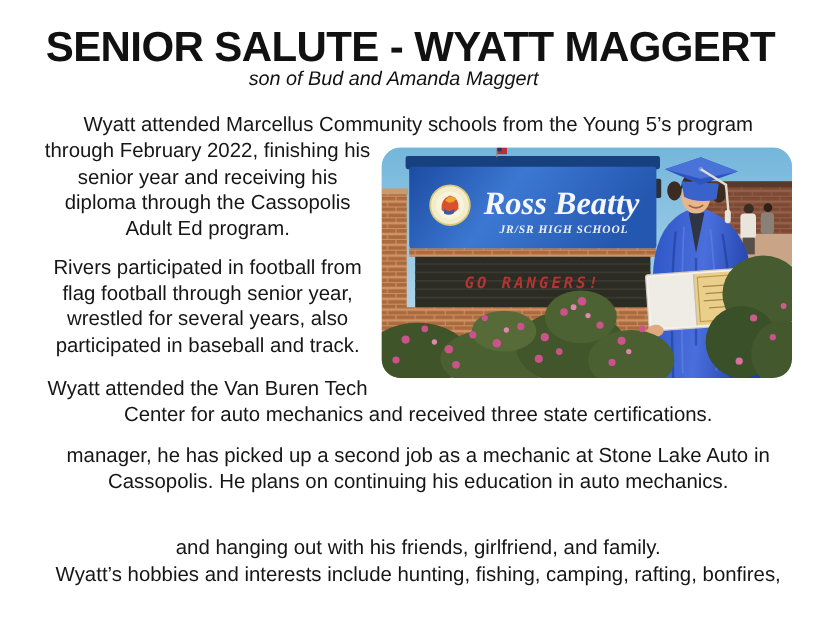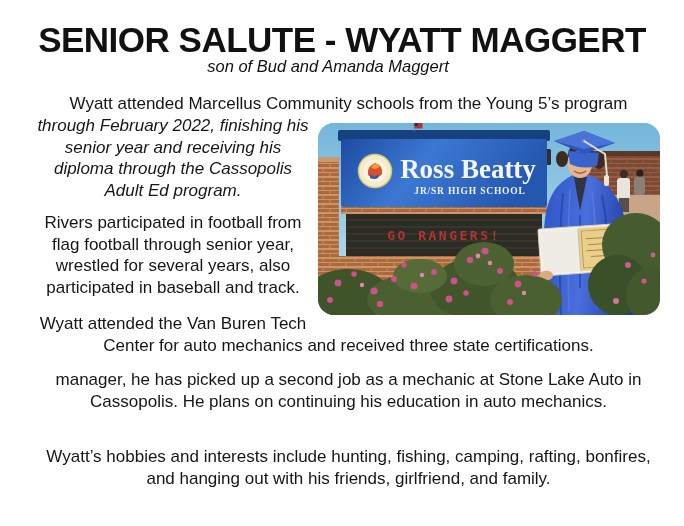--- a/index.html
+++ b/index.html
@@ -15,21 +15,21 @@
   }
   .subtitle {
     position:absolute; top:57px; left:0; width:656px; text-align:center;
     font-size:16.5px; font-style:italic;
   }
   .bodytext { position:absolute; font-size:17px; line-height:21.5px; text-align:center; color:#161616; }
   .fullw   { left:0; width:684px;padding-left:13px; }
   .leftcol { left:8px; width:330px; }
   .photo {
     position:absolute; left:318px; top:123px; width:342px; height:192px;
-    border-radius:16px; overflow:hidden; background:#9cc8e2;
+    border-radius:16px; overflow:hidden; background:#9cc8e2;font-style:italic;
   }
   .photo svg { display:block; }
   .sign-name-text {
     font-family:"Liberation Serif", serif; font-weight:bold; fill:#f4f6fb; font-size:27px;
   }
   .sign-sub-text {
     font-family:"Liberation Serif", serif; font-weight:bold; fill:#eef1f8; font-size:9.5px; letter-spacing:0.8px;
   }
   .marquee-text {
     font-family:"DejaVu Sans Mono", monospace; font-weight:bold; fill:#c23535;
@@ -38,21 +38,21 @@
 </style>
 </head>
 <body>
 
 <div class="page">
 
   <div class="title">SENIOR SALUTE - WYATT MAGGERT</div>
   <div class="subtitle">son of Bud and Amanda Maggert</div>
 
   <div class="bodytext fullw" style="top:93px;">Wyatt attended Marcellus Community schools from the Young 5’s program</div>
-  <div class="bodytext leftcol" style="top:115px;font-style:italic;">
+  <div class="bodytext leftcol" style="top:115px;">
     <div>through February 2022, finishing his</div>
     <div>senior year and receiving his</div>
     <div>diploma through the Cassopolis</div>
     <div>Adult Ed program.</div>
   </div>
 
   <div class="bodytext leftcol" style="top:212px;">
     <div>Rivers participated in football from</div>
     <div>flag football through senior year,</div>
     <div>wrestled for several years, also</div>
@@ -61,22 +61,22 @@
 
   <div class="bodytext leftcol" style="top:313px;">Wyatt attended the Van Buren Tech</div>
   <div class="bodytext fullw" style="top:335px;">Center for auto mechanics and received three state certifications.</div>
 
   <div class="bodytext fullw" style="top:369px;">
     <div>manager, he has picked up a second job as a mechanic at Stone Lake Auto in</div>
     <div>Cassopolis. He plans on continuing his education in auto mechanics.</div>
   </div>
 
   <div class="bodytext fullw" style="top:446px;">
+    <div>and hanging out with his friends, girlfriend, and family.</div>
     <div>Wyatt’s hobbies and interests include hunting, fishing, camping, rafting, bonfires,</div>
-    <div>and hanging out with his friends, girlfriend, and family.</div>
   </div>
 
   <div class="photo">
     <svg viewBox="0 0 342 192" width="342" height="192">
       <defs>
         <linearGradient id="sky" x1="0" y1="0" x2="0" y2="1">
           <stop offset="0" stop-color="#74b6db"></stop>
           <stop offset="1" stop-color="#c6e2ef"></stop>
         </linearGradient>
         <linearGradient id="signblue" x1="0" y1="0" x2="1" y2="0.25">

